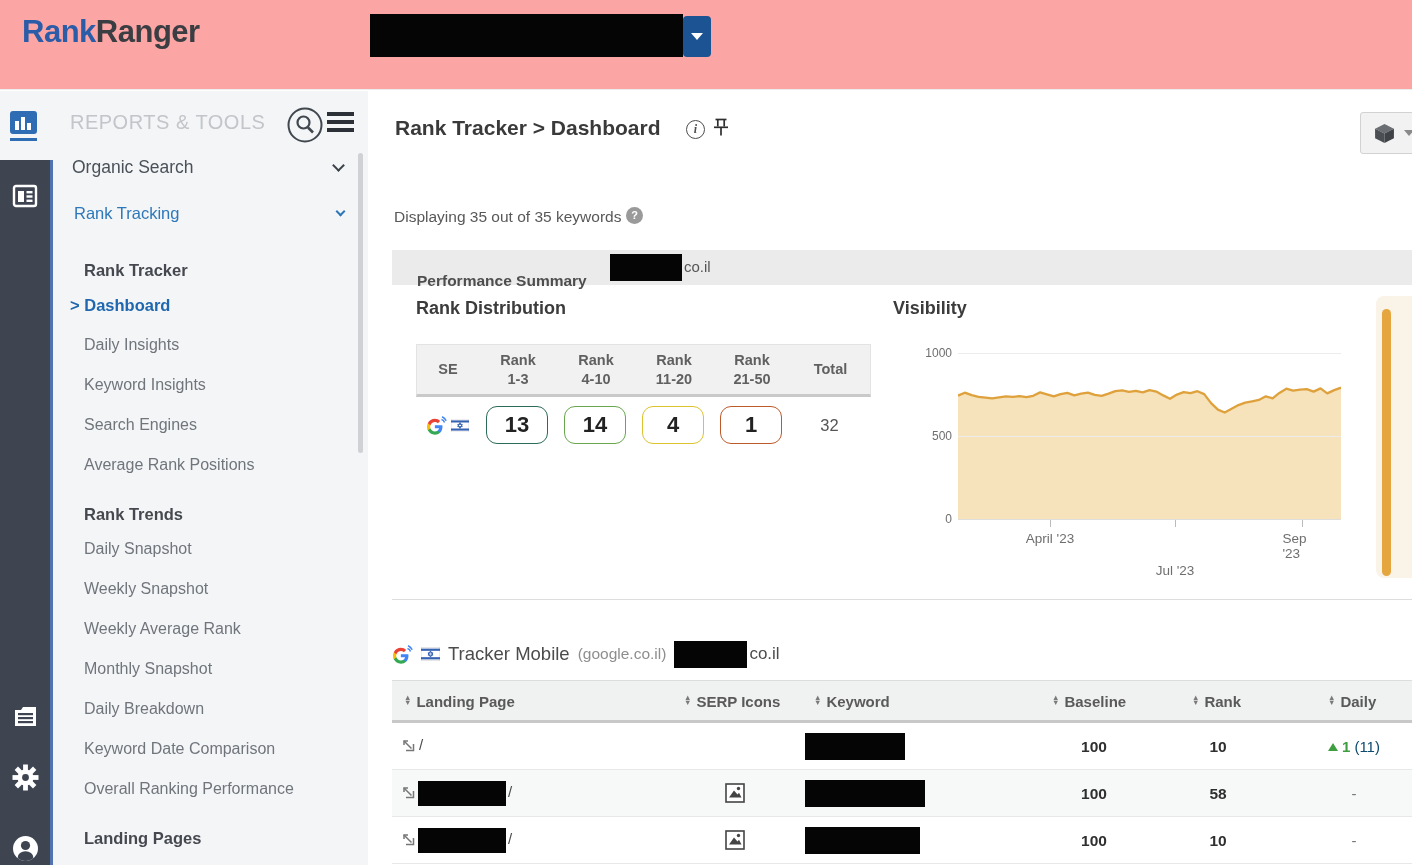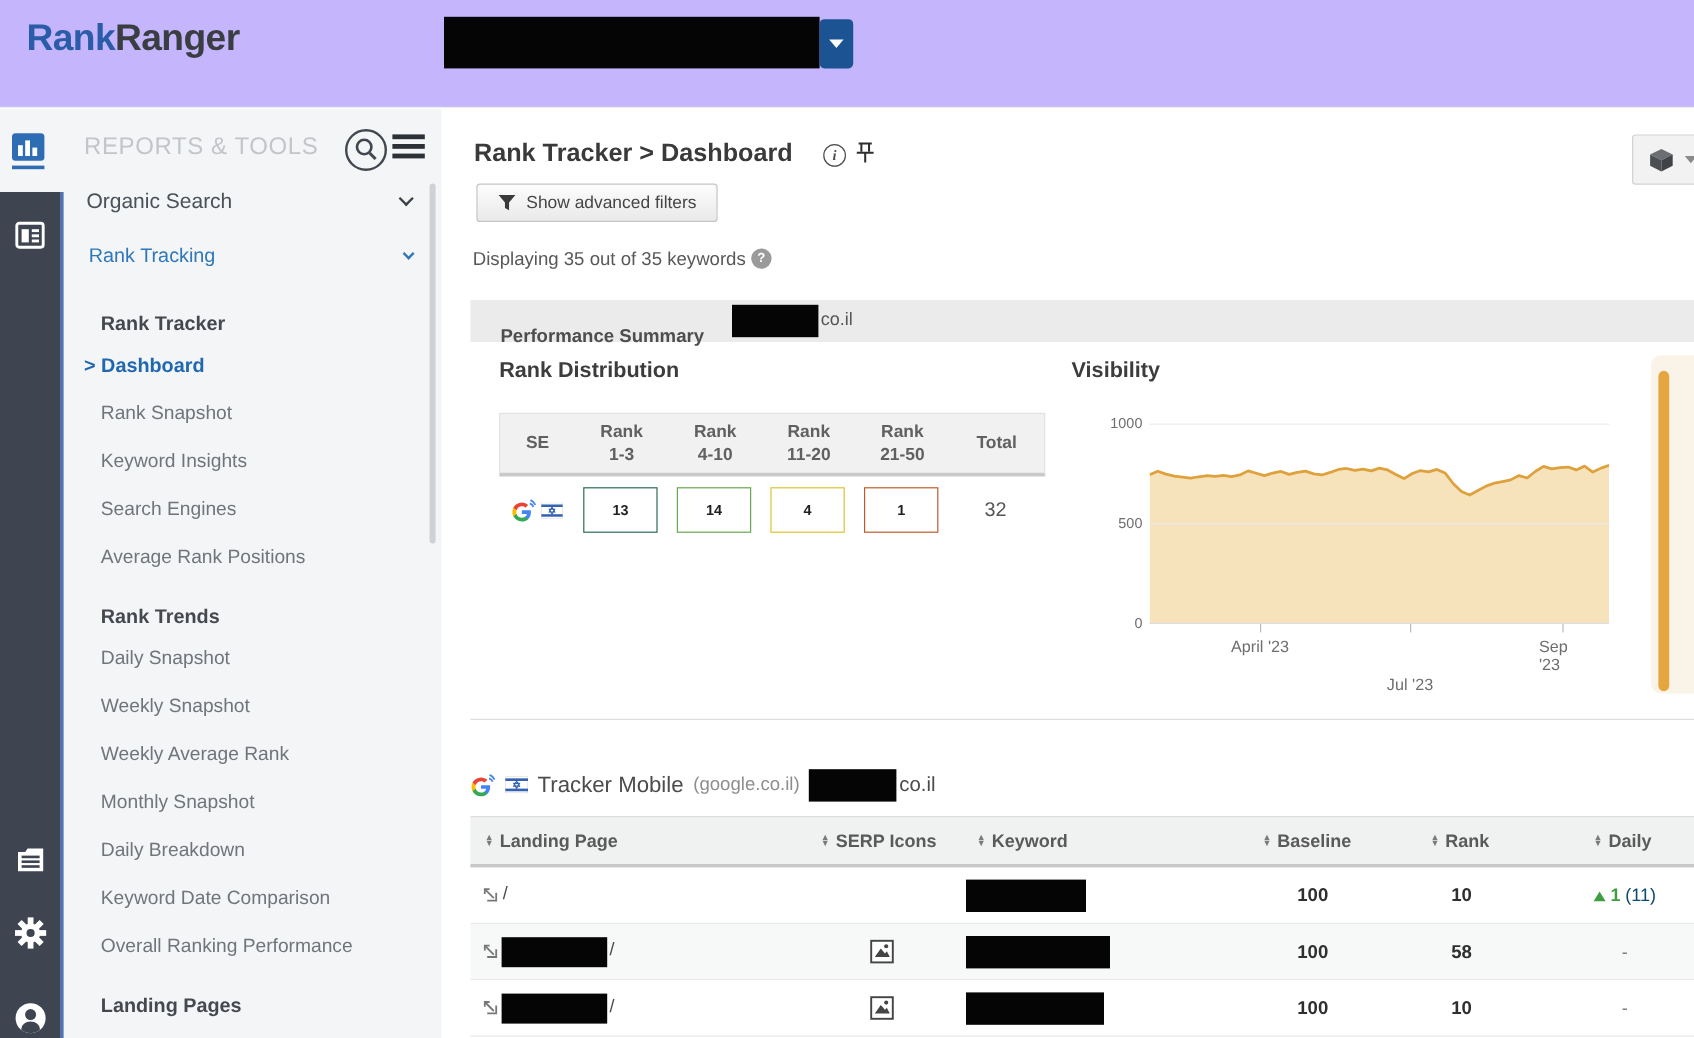--- a/index.html
+++ b/index.html
@@ -1,21 +1,21 @@
 <!DOCTYPE html>
 <html><head>
 <meta charset="utf-8">
 <style>
   * { margin:0; padding:0; box-sizing:border-box; }
   html,body { width:1412px; height:865px; overflow:hidden; background:#fff;
     font-family:"Liberation Sans", sans-serif; position:relative; }
   .abs { position:absolute; }
 
   
-  .top-header { left:0; top:0; width:1412px; height:90px; background:#c4b5fd; border-bottom:1px solid #ececec; }
+  .top-header { left:0; top:0; width:1412px; height:90px; background:#fca5a5; border-bottom:1px solid #ececec; }
   .logo { left:22px; top:14px; font-size:31px; font-weight:bold; letter-spacing:-0.5px; }
   .logo .p1 { color:#2a5ca8; } .logo .p2 { color:#3a3d42; }
   .redact { background:#050505; position:absolute; }
   .acct-redact { left:370px; top:14px; width:313px; height:43px; }
   .acct-caret-btn { left:683px; top:16px; width:28px; height:41px; background:#1b5393; border-radius:4px; }
   .acct-caret-btn .tri { position:absolute; left:8px; top:17px; width:0; height:0;
     border-left:6px solid transparent; border-right:6px solid transparent; border-top:7px solid #fff; }
 
   
   .sidebar { left:0; top:91px; width:368px; height:774px; background:#f4f5f7; }
@@ -63,22 +63,22 @@
   .perf-suffix { left:292px; top:8px; font-size:15px; color:#555; position:absolute; }
 
   .rd-title { left:24px; top:48px; font-size:18px; font-weight:bold; color:#3c3c3c; }
   .rd-table { left:24px; top:94px; width:455px; }
   .rd-head { display:flex; background:#f1f1f2; border:1px solid #e3e3e3; border-bottom:3px solid #c9c9c9; height:53px; }
   .rd-head .c { display:flex; flex-direction:column; align-items:center; justify-content:center;
     font-size:14.5px; font-weight:bold; color:#606060; line-height:1.25; }
   .rd-row { display:flex; height:56px; align-items:center; }
   .rd-row .c { display:flex; align-items:center; justify-content:center; }
   .w-se{width:62px;} .w-r{width:78px;} .w-t{width:79px;}
-  .numbox { width:62px; height:38px; border-radius:0; background:#fff; display:flex; align-items:center; justify-content:center;
-    font-size:12px; font-weight:bold; color:#222; }
+  .numbox { width:62px; height:38px; border-radius:11px; background:#fff; display:flex; align-items:center; justify-content:center;
+    font-size:22px; font-weight:bold; color:#222; }
   .total-val { font-size:16.5px; color:#555; }
 
   .vis-title { left:501px; top:48px; font-size:18px; font-weight:bold; color:#3c3c3c; }
   .vis-plot { left:566px; top:103px; width:383px; height:167px; }
   .gridline { position:absolute; left:0; width:383px; height:1px; background:#ececec; }
   .ylab { position:absolute; right:389px; font-size:12px; color:#6e6e6e; text-align:right; width:40px; }
   .xlab { position:absolute; top:178px; font-size:13.5px; color:#6e6e6e; transform:translateX(-50%); }
   .xtickmark { position:absolute; top:167px; width:1px; height:7px; background:#bbb; }
   .mini-panel { left:984px; top:46px; width:40px; height:282px; background:#faf3e8; border-radius:8px 0 0 8px; }
   .mini-bar { position:absolute; left:6px; top:13px; width:9px; height:267px; background:#e6a63f; border-radius:5px; }
@@ -138,21 +138,21 @@
   <div class="nav-row cat" style="left:72px; top:66px;">
     <span>Organic Search</span>
     <span class="chev" style="left:262px; top:4px;"></span>
   </div>
   <div class="nav-row cat-active" style="left:74px; top:113px;">
     <span>Rank Tracking</span>
     <span class="chev blue" style="left:263px; top:4px;"></span>
   </div>
   <div class="nav-row subhead" style="left:84px; top:170px;"><span>Rank Tracker</span></div>
   <div class="nav-row active-link" style="left:70px; top:205px;"><span>&gt;</span> <span>Dashboard</span></div>
-  <div class="nav-row navlink" style="left:84px; top:245px;"><span>Rank Snapshot</span></div>
+  <div class="nav-row navlink" style="left:84px; top:245px;"><span>Daily Insights</span></div>
   <div class="nav-row navlink" style="left:84px; top:285px;"><span>Keyword Insights</span></div>
   <div class="nav-row navlink" style="left:84px; top:325px;"><span>Search Engines</span></div>
   <div class="nav-row navlink" style="left:84px; top:365px;"><span>Average Rank Positions</span></div>
   <div class="nav-row subhead" style="left:84px; top:414px;"><span>Rank Trends</span></div>
   <div class="nav-row navlink" style="left:84px; top:449px;"><span>Daily Snapshot</span></div>
   <div class="nav-row navlink" style="left:84px; top:489px;"><span>Weekly Snapshot</span></div>
   <div class="nav-row navlink" style="left:84px; top:529px;"><span>Weekly Average Rank</span></div>
   <div class="nav-row navlink" style="left:84px; top:569px;"><span>Monthly Snapshot</span></div>
   <div class="nav-row navlink" style="left:84px; top:609px;"><span>Daily Breakdown</span></div>
   <div class="nav-row navlink" style="left:84px; top:649px;"><span>Keyword Date Comparison</span></div>
@@ -219,26 +219,20 @@
   <svg class="abs" style="left:345px; top:27px;" width="16" height="19" viewBox="0 0 16 19">
     <g stroke="#2e2e2e" stroke-width="1.7" fill="none">
       <line x1="2.5" y1="1.5" x2="13.5" y2="1.5"></line>
       <line x1="4.8" y1="1.5" x2="4.8" y2="8.5"></line>
       <line x1="11.2" y1="1.5" x2="11.2" y2="8.5"></line>
       <line x1="1" y1="9.3" x2="15" y2="9.3"></line>
       <line x1="8" y1="9.3" x2="8" y2="17.5"></line>
     </g>
   </svg>
 
-  <div class="abs filters-btn">
-    <svg width="15" height="14" viewBox="0 0 15 14">
-      <path d="M0.5,0.5 h14 l-5.3,6.2 v6.5 l-3.4,-1.9 v-4.6 z" fill="#3a3a3a"></path>
-    </svg>
-    <span>Show advanced filters</span>
-  </div>
 
   <div class="abs displaying">Displaying 35 out of 35 keywords</div>
   <div class="abs help-icon">?</div>
 
   <div class="abs cube-btn">
     <svg width="23" height="23" viewBox="0 0 22 22">
       <polygon points="11,2 20,6.5 11,11 2,6.5" fill="#6b6f73"></polygon>
       <polygon points="2,6.5 11,11 11,20 2,15.5" fill="#4b4f53"></polygon>
       <polygon points="20,6.5 11,11 11,20 20,15.5" fill="#3f4347"></polygon>
     </svg>

